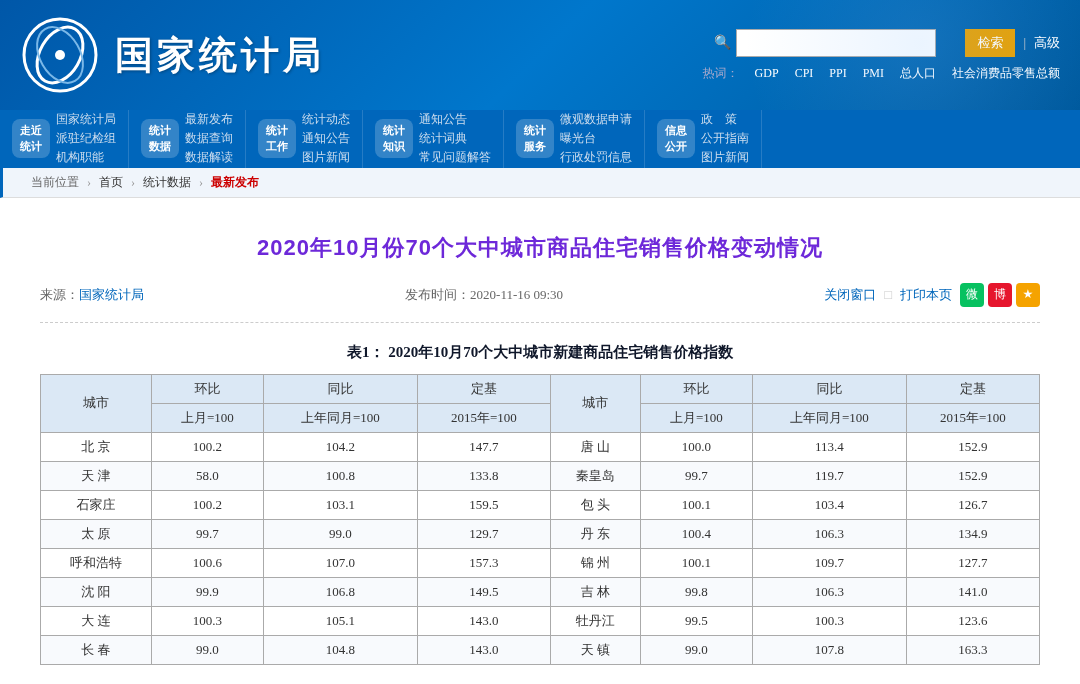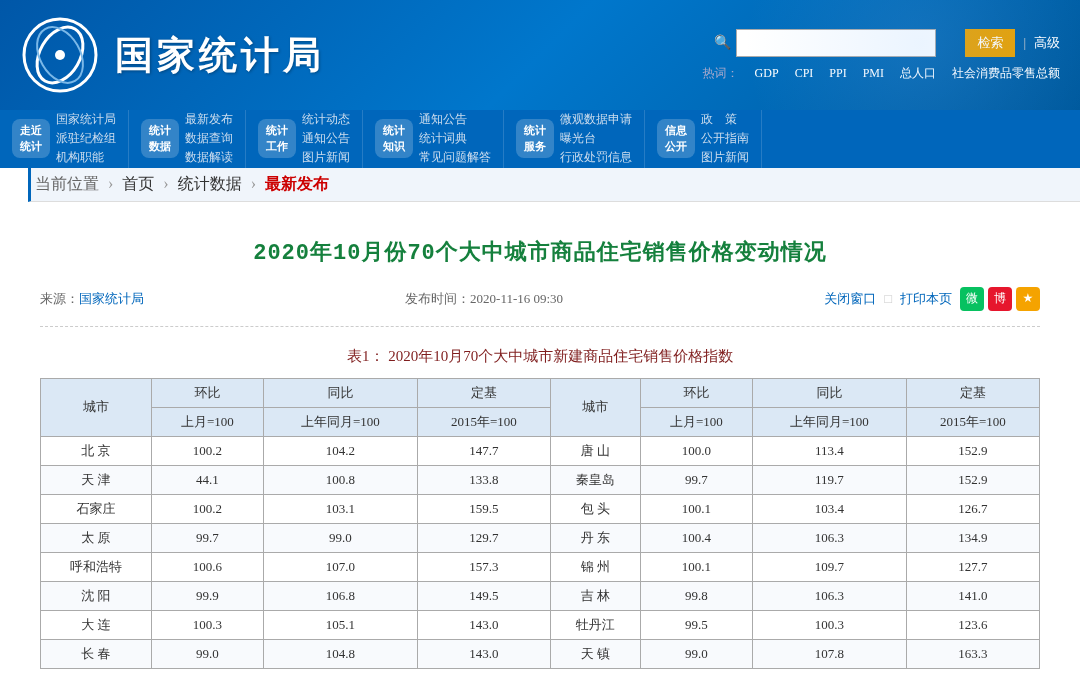--- a/index.html
+++ b/index.html
@@ -135,42 +135,41 @@
       color: #cde;
       text-decoration: none;
       font-size: 12px;
       line-height: 1.6;
     }
 
     
     .breadcrumb {
       background: #f0f5fb;
       border-bottom: 1px solid #ddd;
-      padding: 6px 4px;
-      font-size: 16px;
+      padding: 6px 28px;
+      font-size: 12px;
       color: #666;
       border-left: 3px solid #0066bb;
-      margin-left: 28px;
     }
     .breadcrumb a { color: #333; text-decoration: none; }
     .breadcrumb .current { color: #cc0000; font-weight: bold; }
     .breadcrumb .sep { margin: 0 5px; color: #999; }
 
     
     .main-content {
       padding: 20px 40px;
       background: #fff;
     }
     .article-title {
       text-align: center;
       font-size: 22px;
       font-weight: bold;
-      color: #15803d;
+      color: #6d28d9;
       margin: 15px 0 20px;
-      font-family: Liberation Mono, monospace;
+      font-family: Liberation Sans, sans-serif;
       letter-spacing: 1px;
     }
     .article-meta {
       display: flex;
       justify-content: space-between;
       align-items: center;
       gap: 38px;
       font-size: 13px;
       color: #666;
       margin-bottom: 20px;
@@ -205,24 +204,24 @@
       color: #fff;
       cursor: pointer;
     }
     .wechat-icon { background: #07c160; }
     .weibo-icon { background: #e6162d; }
     .star-icon { background: #f5a300; }
 
     
     .table-title {
       font-size: 15px;
-      font-weight: normal;
+      font-weight: bold;
       text-align: center;
       margin: 12px 0 12px;
-      color: #7f1d1d;
+      color: #0f172a;
     }
     .data-table {
       width: 100%;
       border-collapse: collapse;
       font-size: 13px;
       border: 1px solid #aaa;
     }
     .data-table th, .data-table td {
       border: 1px solid #aaa;
       padding: 5px 8px;
@@ -410,21 +409,21 @@
     <td>100.2</td>
     <td>104.2</td>
     <td>147.7</td>
     <td class="city-col">唐  山</td>
     <td>100.0</td>
     <td>113.4</td>
     <td>152.9</td>
   </tr>
         <tr>
     <td class="city-col">天  津</td>
-    <td>44.1</td>
+    <td>58.0</td>
     <td>100.8</td>
     <td>133.8</td>
     <td class="city-col">秦皇岛</td>
     <td>99.7</td>
     <td>119.7</td>
     <td>152.9</td>
   </tr>
         <tr>
     <td class="city-col">石家庄</td>
     <td>100.2</td>

